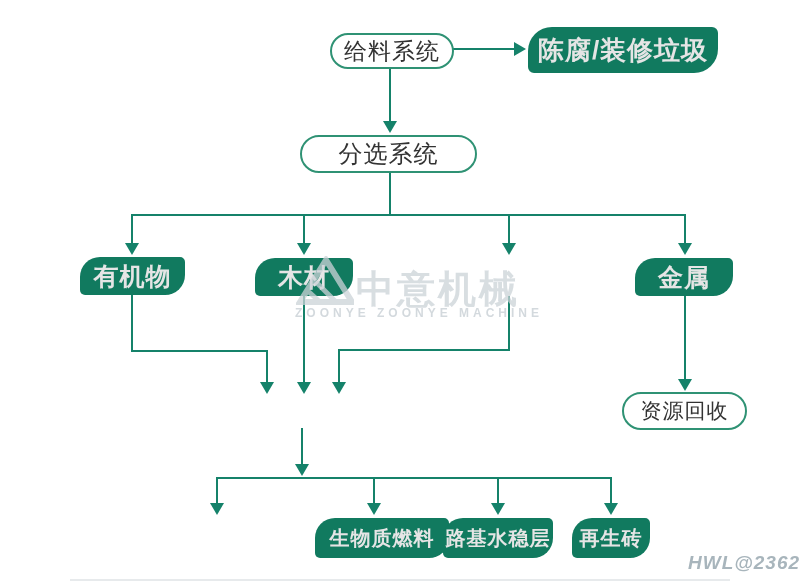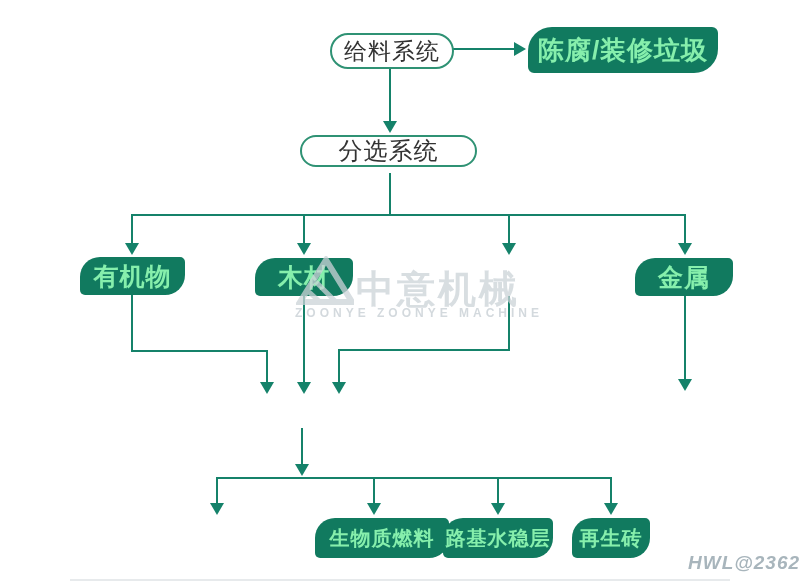--- a/index.html
+++ b/index.html
@@ -3,21 +3,21 @@
 <meta charset="utf-8">
 <style>
   html,body{margin:0;padding:0;background:#ffffff;}
   body{font-family:"Liberation Sans","DejaVu Sans",sans-serif;}
   #canvas{position:relative;width:800px;height:583px;background:#ffffff;overflow:hidden;}
 
   
   .gbox{
     position:absolute;z-index:2;
     background:var(--box-green,#117a5f);
-    color:#86efac;font-weight:bold;
+    color:#e5e5e5;font-weight:bold;
     display:flex;align-items:center;justify-content:center;
     border-radius:20px 5px 20px 5px;
     letter-spacing:1px;white-space:nowrap;
   }
   
   .pill{
     position:absolute;z-index:2;
     background:#ffffff;
     border:2px solid var(--pill-border,#2f9274);
     color:var(--text-dark,#333333);
@@ -95,30 +95,31 @@
   <div class="arrD" style="left:367px;top:503px;"></div>
   <div class="ln" style="left:497px;top:477px;width:2px;height:27px;"></div>
   <div class="arrD" style="left:491px;top:503px;"></div>
   <div class="ln" style="left:610px;top:477px;width:2px;height:27px;"></div>
   <div class="arrD" style="left:604px;top:503px;"></div>
 
   <div class="pill" style="left:330px;top:33px;width:124px;height:36px;font-size:23px;">给料系统</div>
 
   <div class="gbox" style="left:528px;top:27px;width:190px;height:46px;font-size:26px;border-radius:24px 6px 24px 6px;">陈腐/装修垃圾</div>
 
-  <div class="pill" style="left:300px;top:135px;width:177px;height:32px;font-size:24px;font-family:Liberation Serif, serif;">分选系统</div>
+  <div class="pill" style="left:300px;top:135px;width:177px;height:38px;font-size:24px;font-family:Liberation Serif, serif;">分选系统</div>
 
   <div class="gbox" style="left:80px;top:257px;width:105px;height:38px;font-size:25px;">有机物</div>
 
   <div class="gbox" style="left:255px;top:258px;width:98px;height:38px;font-size:25px;">木材</div>
 
 
   <div class="gbox" style="left:635px;top:258px;width:98px;height:38px;font-size:25px;">金属</div>
 
 
+  <div class="pill" style="left:622px;top:392px;width:125px;height:38px;font-size:21px;">资源回收</div>
 
 
   <div class="gbox" style="left:315px;top:518px;width:134px;height:40px;font-size:20px;">生物质燃料</div>
 
   <div class="gbox" style="left:443px;top:518px;width:110px;height:40px;font-size:20px;">路基水稳层</div>
 
   <div class="gbox" style="left:572px;top:518px;width:78px;height:40px;font-size:20px;">再生砖</div>
 
   <svg id="wm-logo" class="wm" width="58" height="50" viewBox="0 0 58 50">
     <polygon points="4,46 30,4 56,46" fill="none" stroke="currentColor" stroke-width="6"></polygon>

